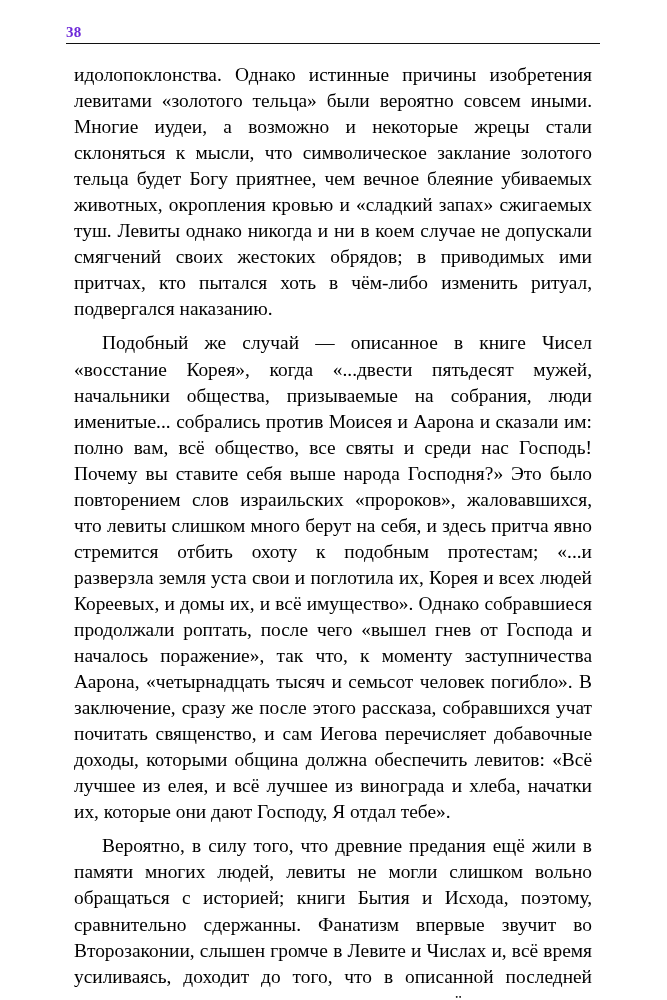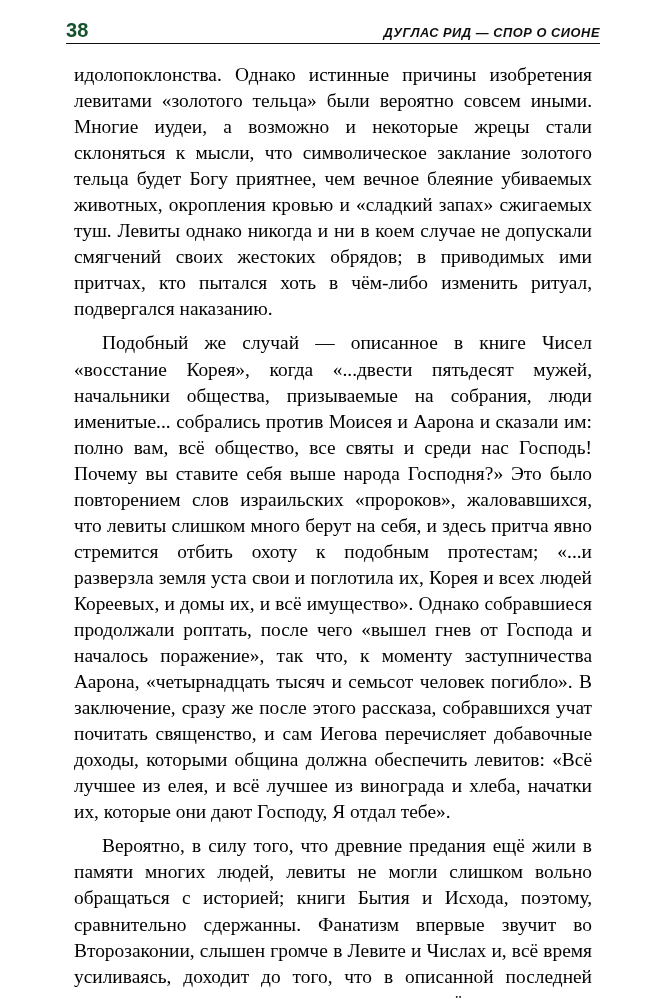--- a/index.html
+++ b/index.html
@@ -24,26 +24,26 @@
     position: absolute;
     left: 66px;
     top: 18px;
     width: 534px;
     height: 22px;
     display: flex;
     align-items: flex-end;
     justify-content: space-between;
   }
   .folio {
-    font-family: Liberation Sans, sans-serif;
+    font-family: Liberation Serif, serif;
     font-weight: bold;
-    font-size: 20px;
+    font-size: 15px;
     letter-spacing: 0.2px;
     line-height: 1;
-    color: #14532d;
+    color: #6d28d9;
   }
   .head-title {
     font-family: "Liberation Sans", "DejaVu Sans", sans-serif;
     font-weight: bold;
     font-style: italic;
     font-size: 12.8px;
     letter-spacing: 0.55px;
     line-height: 1;
     color: #0d0d0d;
     white-space: nowrap;
@@ -79,21 +79,20 @@
   }
   
 </style>
 </head>
 <body>
 
 <div class="page">
 
   <div class="running-head">
     <span class="folio">38</span>
-    <span class="head-title">ДУГЛАС РИД — СПОР О СИОНЕ</span>
   </div>
   <div class="head-rule"></div>
 
   <div class="column">
     <p class="para first">идолопоклонства. Однако истинные причины изобретения левитами «золотого тельца» были вероятно совсем иными. Многие иудеи, а возможно и некоторые жрецы стали склоняться к мысли, что символическое заклание золотого тельца будет Богу приятнее, чем вечное блеяние убиваемых животных, окропления кровью и «сладкий запах» сжигаемых туш. Левиты однако никогда и ни в коем случае не допускали смягчений своих жестоких обрядов; в приводимых ими притчах, кто пытался хоть в чём-либо изменить ритуал, подвергался наказанию.</p>
     <p class="para">Подобный же случай — описанное в книге Чисел «восстание Корея», когда «...двести пятьдесят мужей, начальники общества, призываемые на собрания, люди именитые... собрались против Моисея и Аарона и сказали им: полно вам, всё общество, все святы и среди нас Господь! Почему вы ставите себя выше народа Господня?» Это было повторением слов израильских «пророков», жаловавшихся, что левиты слишком много берут на себя, и здесь притча явно стремится отбить охоту к подобным протестам; «...и разверзла земля уста свои и поглотила их, Корея и всех людей Кореевых, и домы их, и всё имущество». Однако собравшиеся продолжали роптать, после чего «вышел гнев от Господа и началось поражение», так что, к моменту заступничества Аарона, «четырнадцать тысяч и семьсот человек погибло». В заключение, сразу же после этого рассказа, собравшихся учат почитать священство, и сам Иегова перечисляет добавочные доходы, которыми община должна обеспечить левитов: «Всё лучшее из елея, и всё лучшее из винограда и хлеба, начатки их, которые они дают Господу, Я отдал тебе».</p>
     <p class="para">Вероятно, в силу того, что древние предания ещё жили в памяти многих людей, левиты не могли слишком вольно обращаться с историей; книги Бытия и Исхода, поэтому, сравнительно сдержанны. Фанатизм впервые звучит во Второзаконии, слышен громче в Левите и Числах и, всё время усиливаясь, доходит до того, что в описанной последней притче расово-религиозная резня подаётся как акт величайшего благочестия и «соблюдения», заслуживающий особую награду от Бога. Эти две последние книги, как и Второзаконие, якобы завещаны Моисеем и должны говорить о его общении с Иеговой. В этом случае уже нет речи о том, что «были найдены рукописи, седые от пыли веков»; эти книги жрецы, просто-напросто, сочинили. Из них явствует, как рос фанатизм жреческой секты в этот период и как со всё большим жаром она призывала к расовой и религиозной не-</p>
   </div>
 
 </div>

